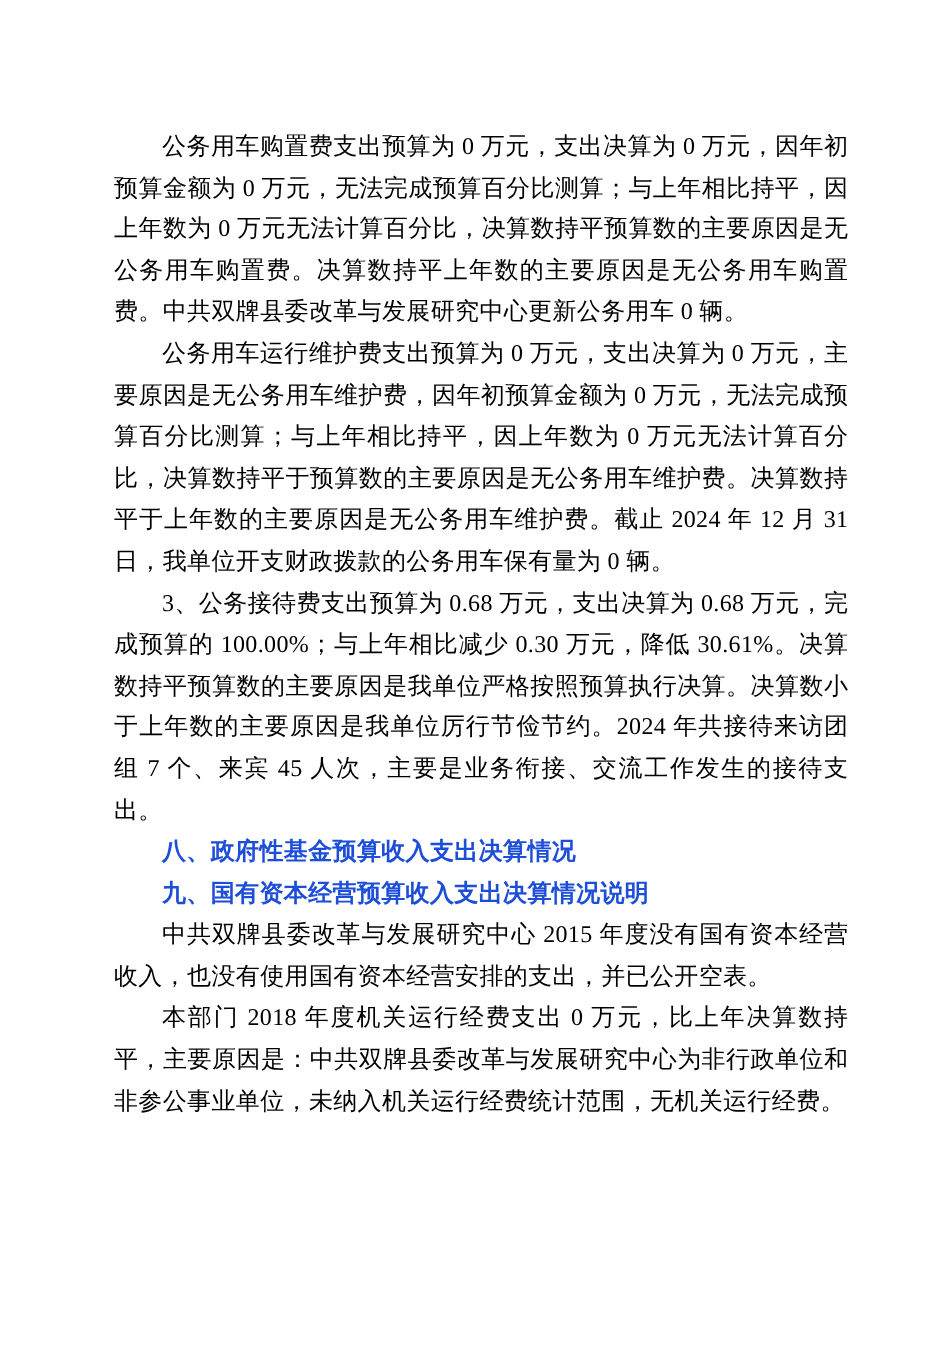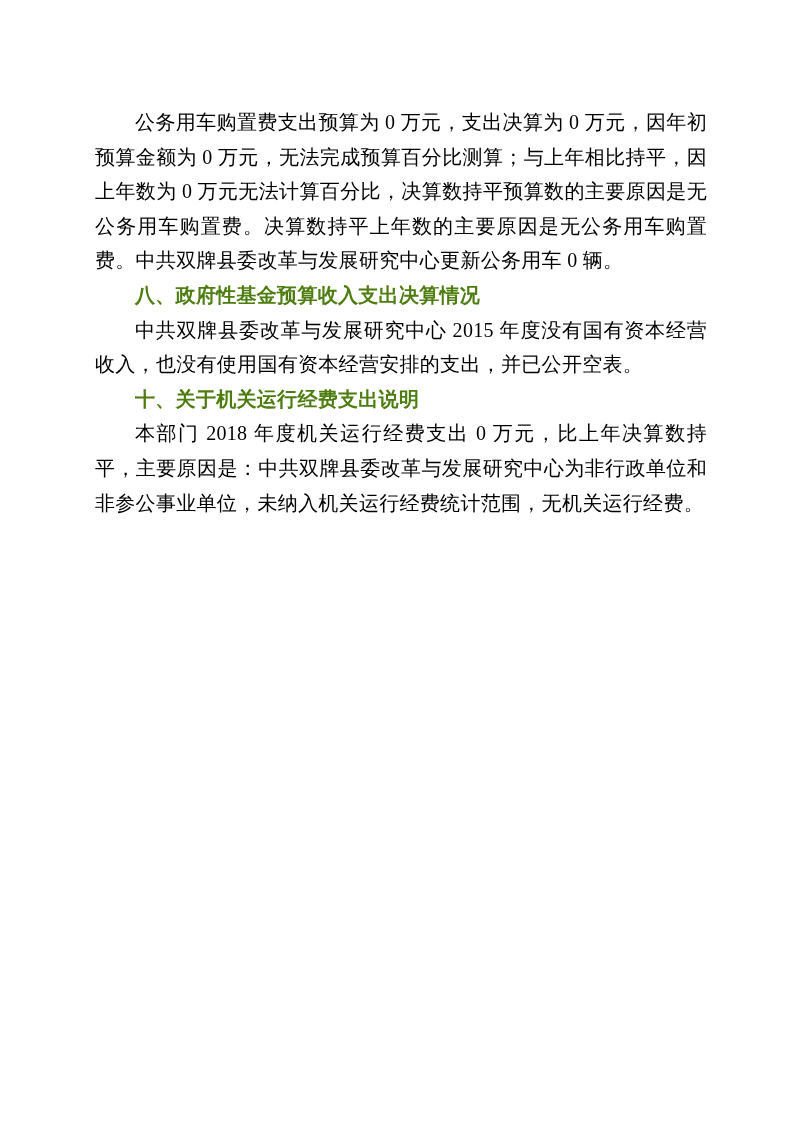--- a/index.html
+++ b/index.html
@@ -37,27 +37,29 @@
   }
   .heading {
     margin: 0;
     font-size: 20px;
     line-height: 34.6px;
     text-indent: 2em;
     text-align: left;
     font-weight: bold;
     letter-spacing: 0.3px;
     font-family: "Liberation Sans", sans-serif;
-    color: #4d7c0f;
+    color: #1d4ed8;
   }
 </style>
 </head>
 <body>
 
 <div class="page">
   <div class="content">
     <p class="para">公务用车购置费支出预算为 0 万元，支出决算为 0 万元，因年初预算金额为 0 万元，无法完成预算百分比测算；与上年相比持平，因上年数为 0 万元无法计算百分比，决算数持平预算数的主要原因是无公务用车购置费。决算数持平上年数的主要原因是无公务用车购置费。中共双牌县委改革与发展研究中心更新公务用车 0 辆。</p>
+    <p class="para">公务用车运行维护费支出预算为 0 万元，支出决算为 0 万元，主要原因是无公务用车维护费，因年初预算金额为 0 万元，无法完成预算百分比测算；与上年相比持平，因上年数为 0 万元无法计算百分比，决算数持平于预算数的主要原因是无公务用车维护费。决算数持平于上年数的主要原因是无公务用车维护费。截止 2024 年 12 月 31 日，我单位开支财政拨款的公务用车保有量为 0 辆。</p>
+    <p class="para">3、公务接待费支出预算为 0.68 万元，支出决算为 0.68 万元，完成预算的 100.00%；与上年相比减少 0.30 万元，降低 30.61%。决算数持平预算数的主要原因是我单位严格按照预算执行决算。决算数小于上年数的主要原因是我单位厉行节俭节约。2024 年共接待来访团组 7 个、来宾 45 人次，主要是业务衔接、交流工作发生的接待支出。</p>
     <h2 class="heading">八、政府性基金预算收入支出决算情况</h2>
+    <h2 class="heading">九、国有资本经营预算收入支出决算情况说明</h2>
     <p class="para">中共双牌县委改革与发展研究中心 2015 年度没有国有资本经营收入，也没有使用国有资本经营安排的支出，并已公开空表。</p>
-    <h2 class="heading">十、关于机关运行经费支出说明</h2>
     <p class="para">本部门 2018 年度机关运行经费支出 0 万元，比上年决算数持平，主要原因是：中共双牌县委改革与发展研究中心为非行政单位和非参公事业单位，未纳入机关运行经费统计范围，无机关运行经费。</p>
   </div>
 </div>
 
 </body></html>

